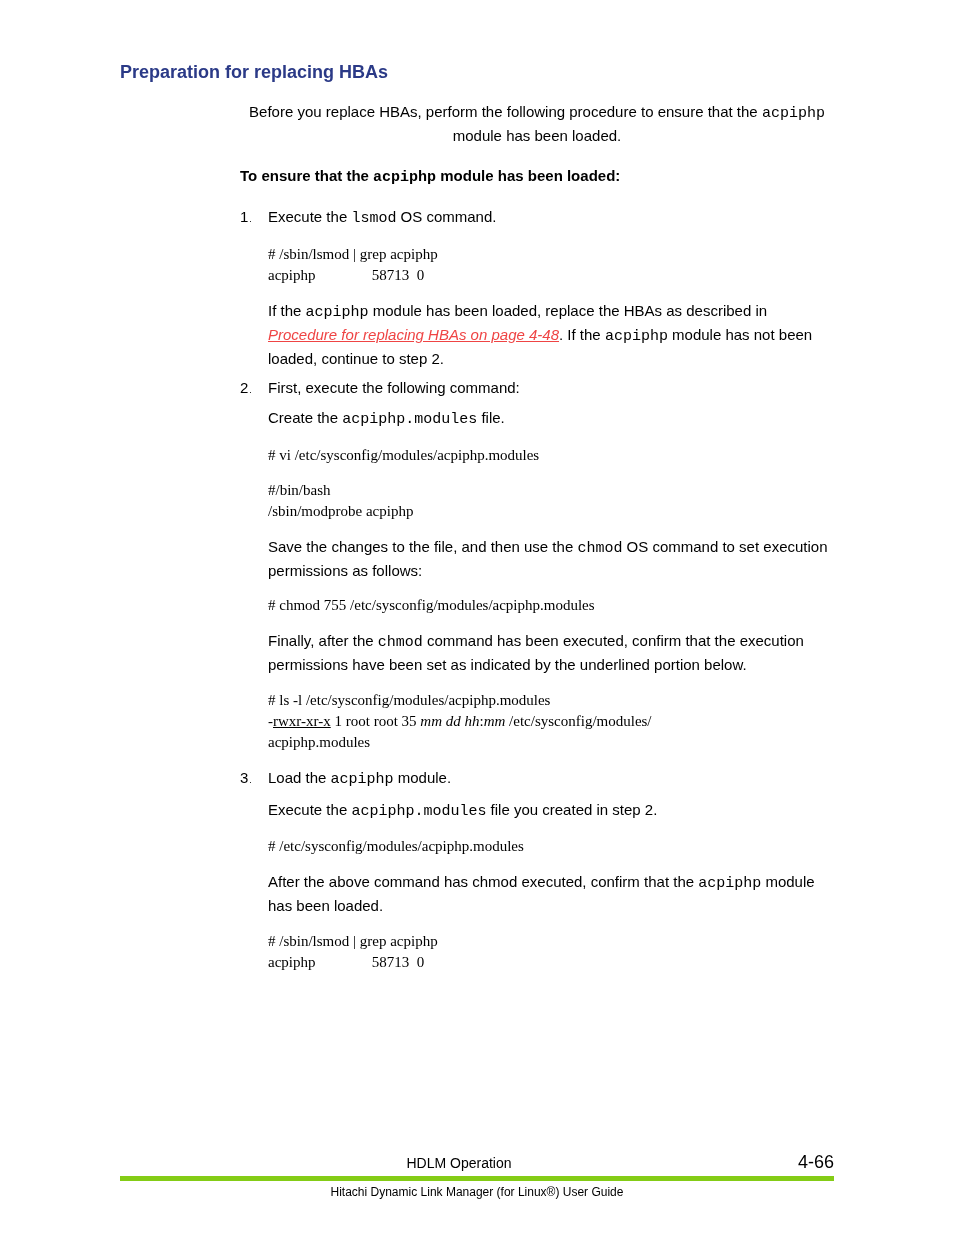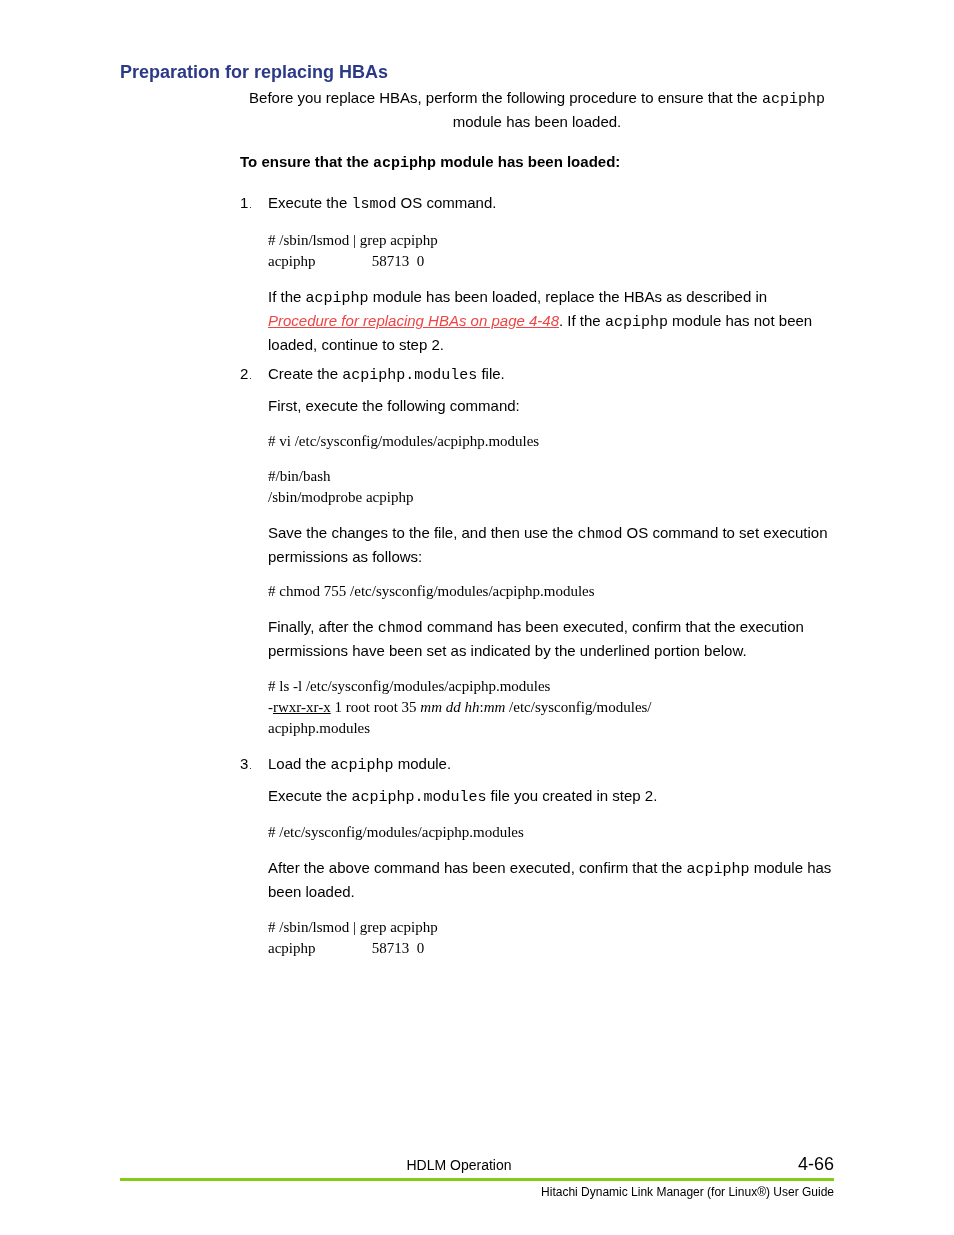--- a/index.html
+++ b/index.html
@@ -13,21 +13,21 @@
     width: 954px;
     min-height: 1235px;
     box-sizing: border-box;
     padding: 62px 120px 40px 120px;
     position: relative;
   }
   .section-title {
     color: #2b3a87;
     font-weight: bold;
     font-size: 18px;
-    margin-bottom: 4px;
+    margin-bottom: 18px;
   }
   .content-block {
     padding-left: 120px;
     font-size: 15px;
     line-height: 1.45;
     color: #000;
   }
   .intro {
     margin-bottom: 18px;
     text-align: center;
@@ -84,34 +84,34 @@
   }
   .footer {
     position: absolute;
     bottom: 36px;
     left: 120px;
     right: 120px;
   }
   .footer-line1 {
     display: flex;
     align-items: baseline;
-    border-bottom: 3px solid #84cc16;
+    border-bottom: 5px solid #84cc16;
     padding-bottom: 3px;
   }
   .footer-center {
     flex: 1;
     text-align: center;
     font-size: 14px;
   }
   .footer-pagenum {
     font-size: 18px;
     white-space: nowrap;
   }
   .footer-line2 {
-    text-align: right;
+    text-align: center;
     font-size: 12px;
     padding-top: 4px;
   }
 </style>
 </head>
 <body>
 
 <div class="page">
 
   <div class="section-title">Preparation for replacing HBAs</div>
@@ -135,24 +135,24 @@
         </div>
         <div class="code-block"># /sbin/lsmod | grep acpiphp
 acpiphp               58713  0</div>
         <div class="step-body">
           <span>If the </span><span class="mono">acpiphp</span><span> module has been loaded, replace the HBAs as described in </span><a href="#" class="link">Procedure for replacing HBAs on page 4-48</a><span>. If the </span><span class="mono">acpiphp</span><span> module has not been loaded, continue to step 2.</span>
         </div>
       </li>
 
       <li>
         <span class="num">2</span>
+        <div class="step-body">First, execute the following command:</div>
         <div class="step-body">
           <span>Create the </span><span class="mono">acpiphp.modules</span><span> file.</span>
         </div>
-        <div class="step-body">First, execute the following command:</div>
         <div class="code-block"># vi /etc/sysconfig/modules/acpiphp.modules</div>
         <div class="code-block">#/bin/bash
 /sbin/modprobe acpiphp</div>
         <div class="step-body">
           <span>Save the changes to the file, and then use the </span><span class="mono">chmod</span><span> OS command to set execution permissions as follows:</span>
         </div>
         <div class="code-block"># chmod 755 /etc/sysconfig/modules/acpiphp.modules</div>
         <div class="step-body">
           <span>Finally, after the </span><span class="mono">chmod</span><span> command has been executed, confirm that the execution permissions have been set as indicated by the underlined portion below.</span>
         </div>
@@ -164,21 +164,21 @@
       <li>
         <span class="num">3</span>
         <div class="step-body">
           <span>Load the </span><span class="mono">acpiphp</span><span> module.</span>
         </div>
         <div class="step-body">
           <span>Execute the </span><span class="mono">acpiphp.modules</span><span> file you created in step 2.</span>
         </div>
         <div class="code-block"># /etc/sysconfig/modules/acpiphp.modules</div>
         <div class="step-body">
-          <span>After the above command has been executed, confirm that the </span><span class="mono">acpiphp</span><span> module has been loaded.</span>
+          <span>After the above command has chmod executed, confirm that the </span><span class="mono">acpiphp</span><span> module has been loaded.</span>
         </div>
         <div class="code-block"># /sbin/lsmod | grep acpiphp
 acpiphp               58713  0</div>
       </li>
     </ol>
   </div>
 
   <div class="footer">
     <div class="footer-line1">
       <div class="footer-center">HDLM Operation</div>

